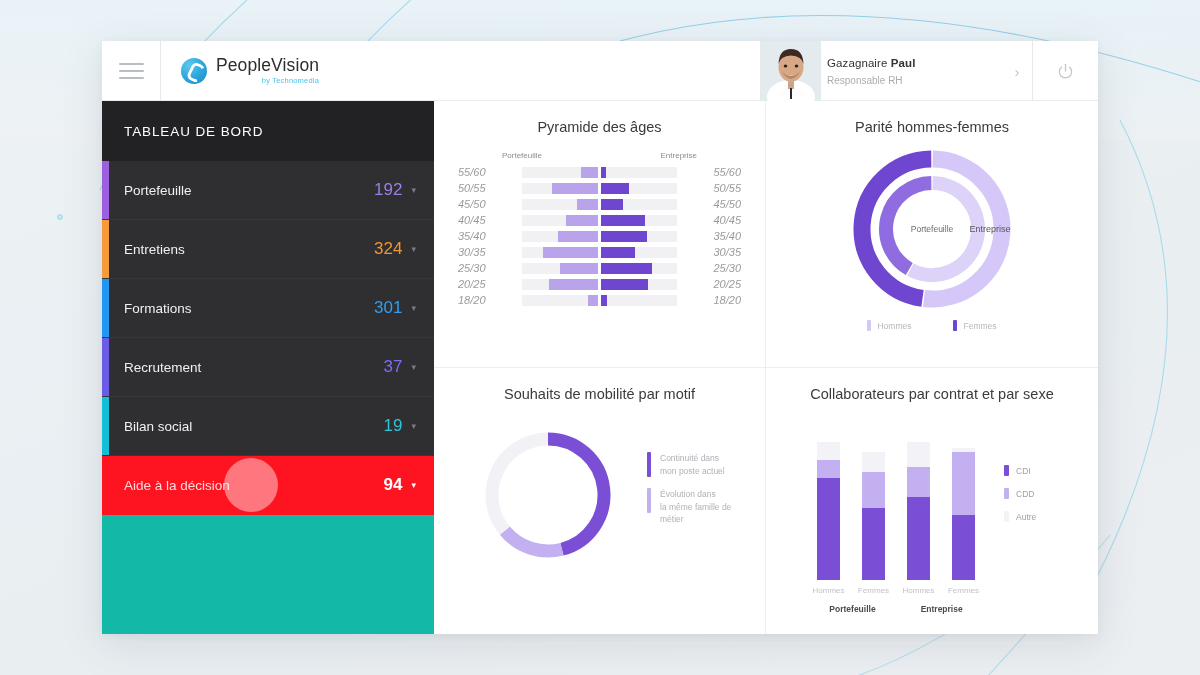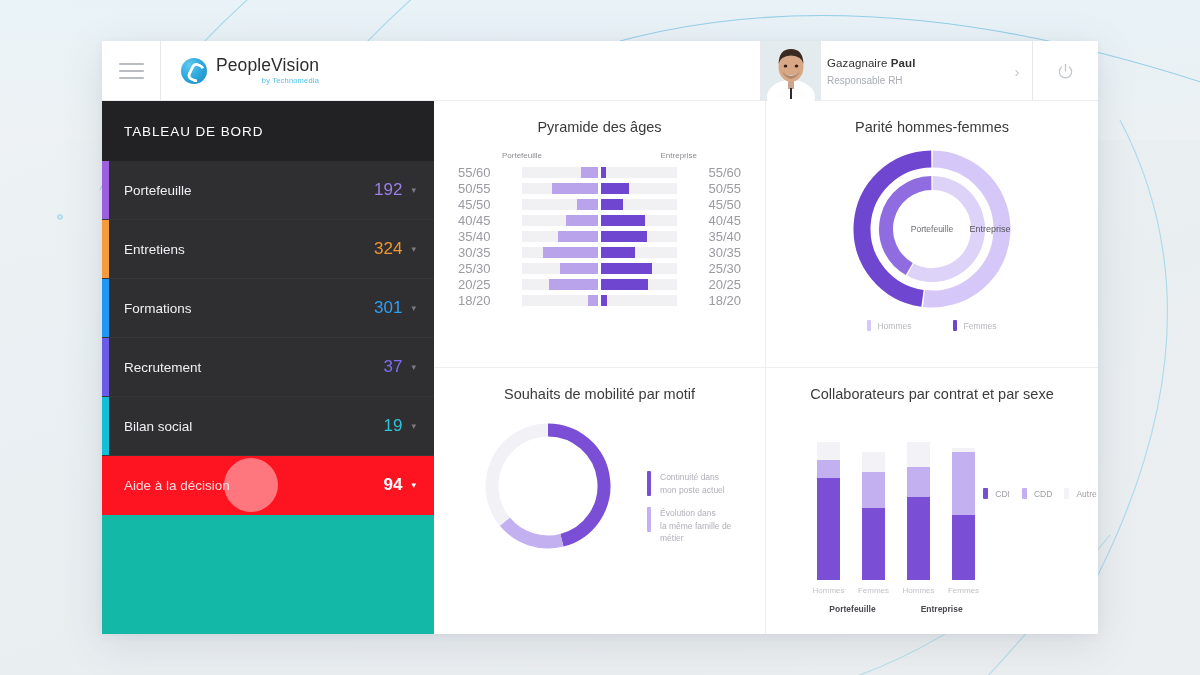--- a/index.html
+++ b/index.html
@@ -100,57 +100,57 @@
   .card.b-r { border-right: 1px solid #eeeeee; }
   .card.b-b { border-bottom: 1px solid #eeeeee; }
   .card-title { text-align: center; font-size: 14.5px; color: #3b3b3d; font-weight: 400; }
 
   
   .pyr-wrap { margin-top: 16px; padding: 0 14px; }
   .pyr-heads { display: flex; font-size: 8px; color: #8d8d92; margin-bottom: 5px; padding: 0 44px; }
   .pyr-heads span { flex: 1; }
   .pyr-heads .right { text-align: right; }
   .pyr-row { display: flex; align-items: center; height: 14.5px; margin-bottom: 1.5px; }
-  .pyr-lab { width: 64px; font-size: 13px; color: #9a9aa0; }
+  .pyr-lab { width: 64px; font-size: 11px; color: #9a9aa0; font-style: italic; }
   .pyr-lab.r { text-align: right; }
   .pyr-half { flex: 1; height: 11px; background: #f1f1f3; position: relative; }
   .pyr-half.left .bar { position: absolute; right: 0; top: 0; bottom: 0; background: #b9a4ec; }
   .pyr-half.right .bar { position: absolute; left: 0; top: 0; bottom: 0; background: #6f46cf; }
   .pyr-gap { width: 3px; }
 
   
   .parity-wrap { position: relative; height: 175px; margin-top: 8px; }
   .parity-svg { display: block; margin: 0 auto; }
   .donut-center-lab {
     position: absolute; left: 50%; top: 86px; transform: translate(-50%,-50%);
     font-size: 8.5px; color: #6c6c72;
   }
   .ent-lab { position: absolute; left: 62%; top: 86px; transform: translateY(-50%); font-size: 9px; color: #55555b; }
   .parity-legend { display: flex; justify-content: center; gap: 42px; margin-top: 2px; }
   .lg { display: flex; align-items: center; font-size: 8.5px; color: #b6b6bc; }
   .lg .sw { width: 4px; height: 11px; margin-right: 6px; border-radius: 1px; }
 
   
-  .mob-wrap { display: flex; align-items: flex-end; margin-top: 14px; padding: 0 16px; }
+  .mob-wrap { display: flex; align-items: center; margin-top: 23px; padding: 0 16px; }
   .mob-chart { width: 175px; display: flex; justify-content: center; }
   .mob-legend { flex: 1; padding-left: 12px; }
   .mob-li { display: flex; margin-bottom: 11px; }
   .mob-li .sw { width: 4px; height: 25px; margin-right: 9px; border-radius: 1px; flex: none; }
   .mob-li .txt { font-size: 8.5px; color: #b0b0b8; line-height: 12.5px; }
 
   
   .stk-wrap { display: flex; margin-top: 12px; padding: 0 12px; height: 200px; }
   .stk-plot { flex: 1; display: flex; align-items: flex-end; justify-content: center; gap: 22px; padding-bottom: 34px; position: relative; }
   .stk-col { width: 23px; position: relative; }
   .stk-bar { width: 23px; display: flex; flex-direction: column-reverse; }
   .stk-seg { width: 23px; }
   .stk-xlab { position: absolute; left: 50%; transform: translateX(-50%); top: calc(100% + 6px); font-size: 8px; color: #c2c2c8; white-space: nowrap; }
   .stk-grouplabs { position: absolute; bottom: 0; left: 0; right: 0; display: flex; justify-content: center; gap: 45px; }
   .stk-glab { font-size: 8.5px; color: #4a4a50; font-weight: 700; }
-  .stk-legend { width: 72px; display: flex; flex-direction: row; justify-content: center; gap: 12px; padding-bottom: 40px; }
+  .stk-legend { width: 72px; display: flex; flex-direction: column; justify-content: center; gap: 12px; padding-bottom: 40px; }
   .stk-lg { display: flex; align-items: center; font-size: 8.5px; color: #9e9ea6; }
   .stk-lg .sw { width: 5px; height: 11px; margin-right: 7px; border-radius: 1px; }
 </style>
 </head>
 <body>
 
 <svg class="bg-decor" viewBox="0 0 1200 675">
   <defs>
     <linearGradient id="bgfade" x1="0" y1="0" x2="0" y2="1">
       <stop offset="0%" stop-color="#e6f3f9"></stop>

